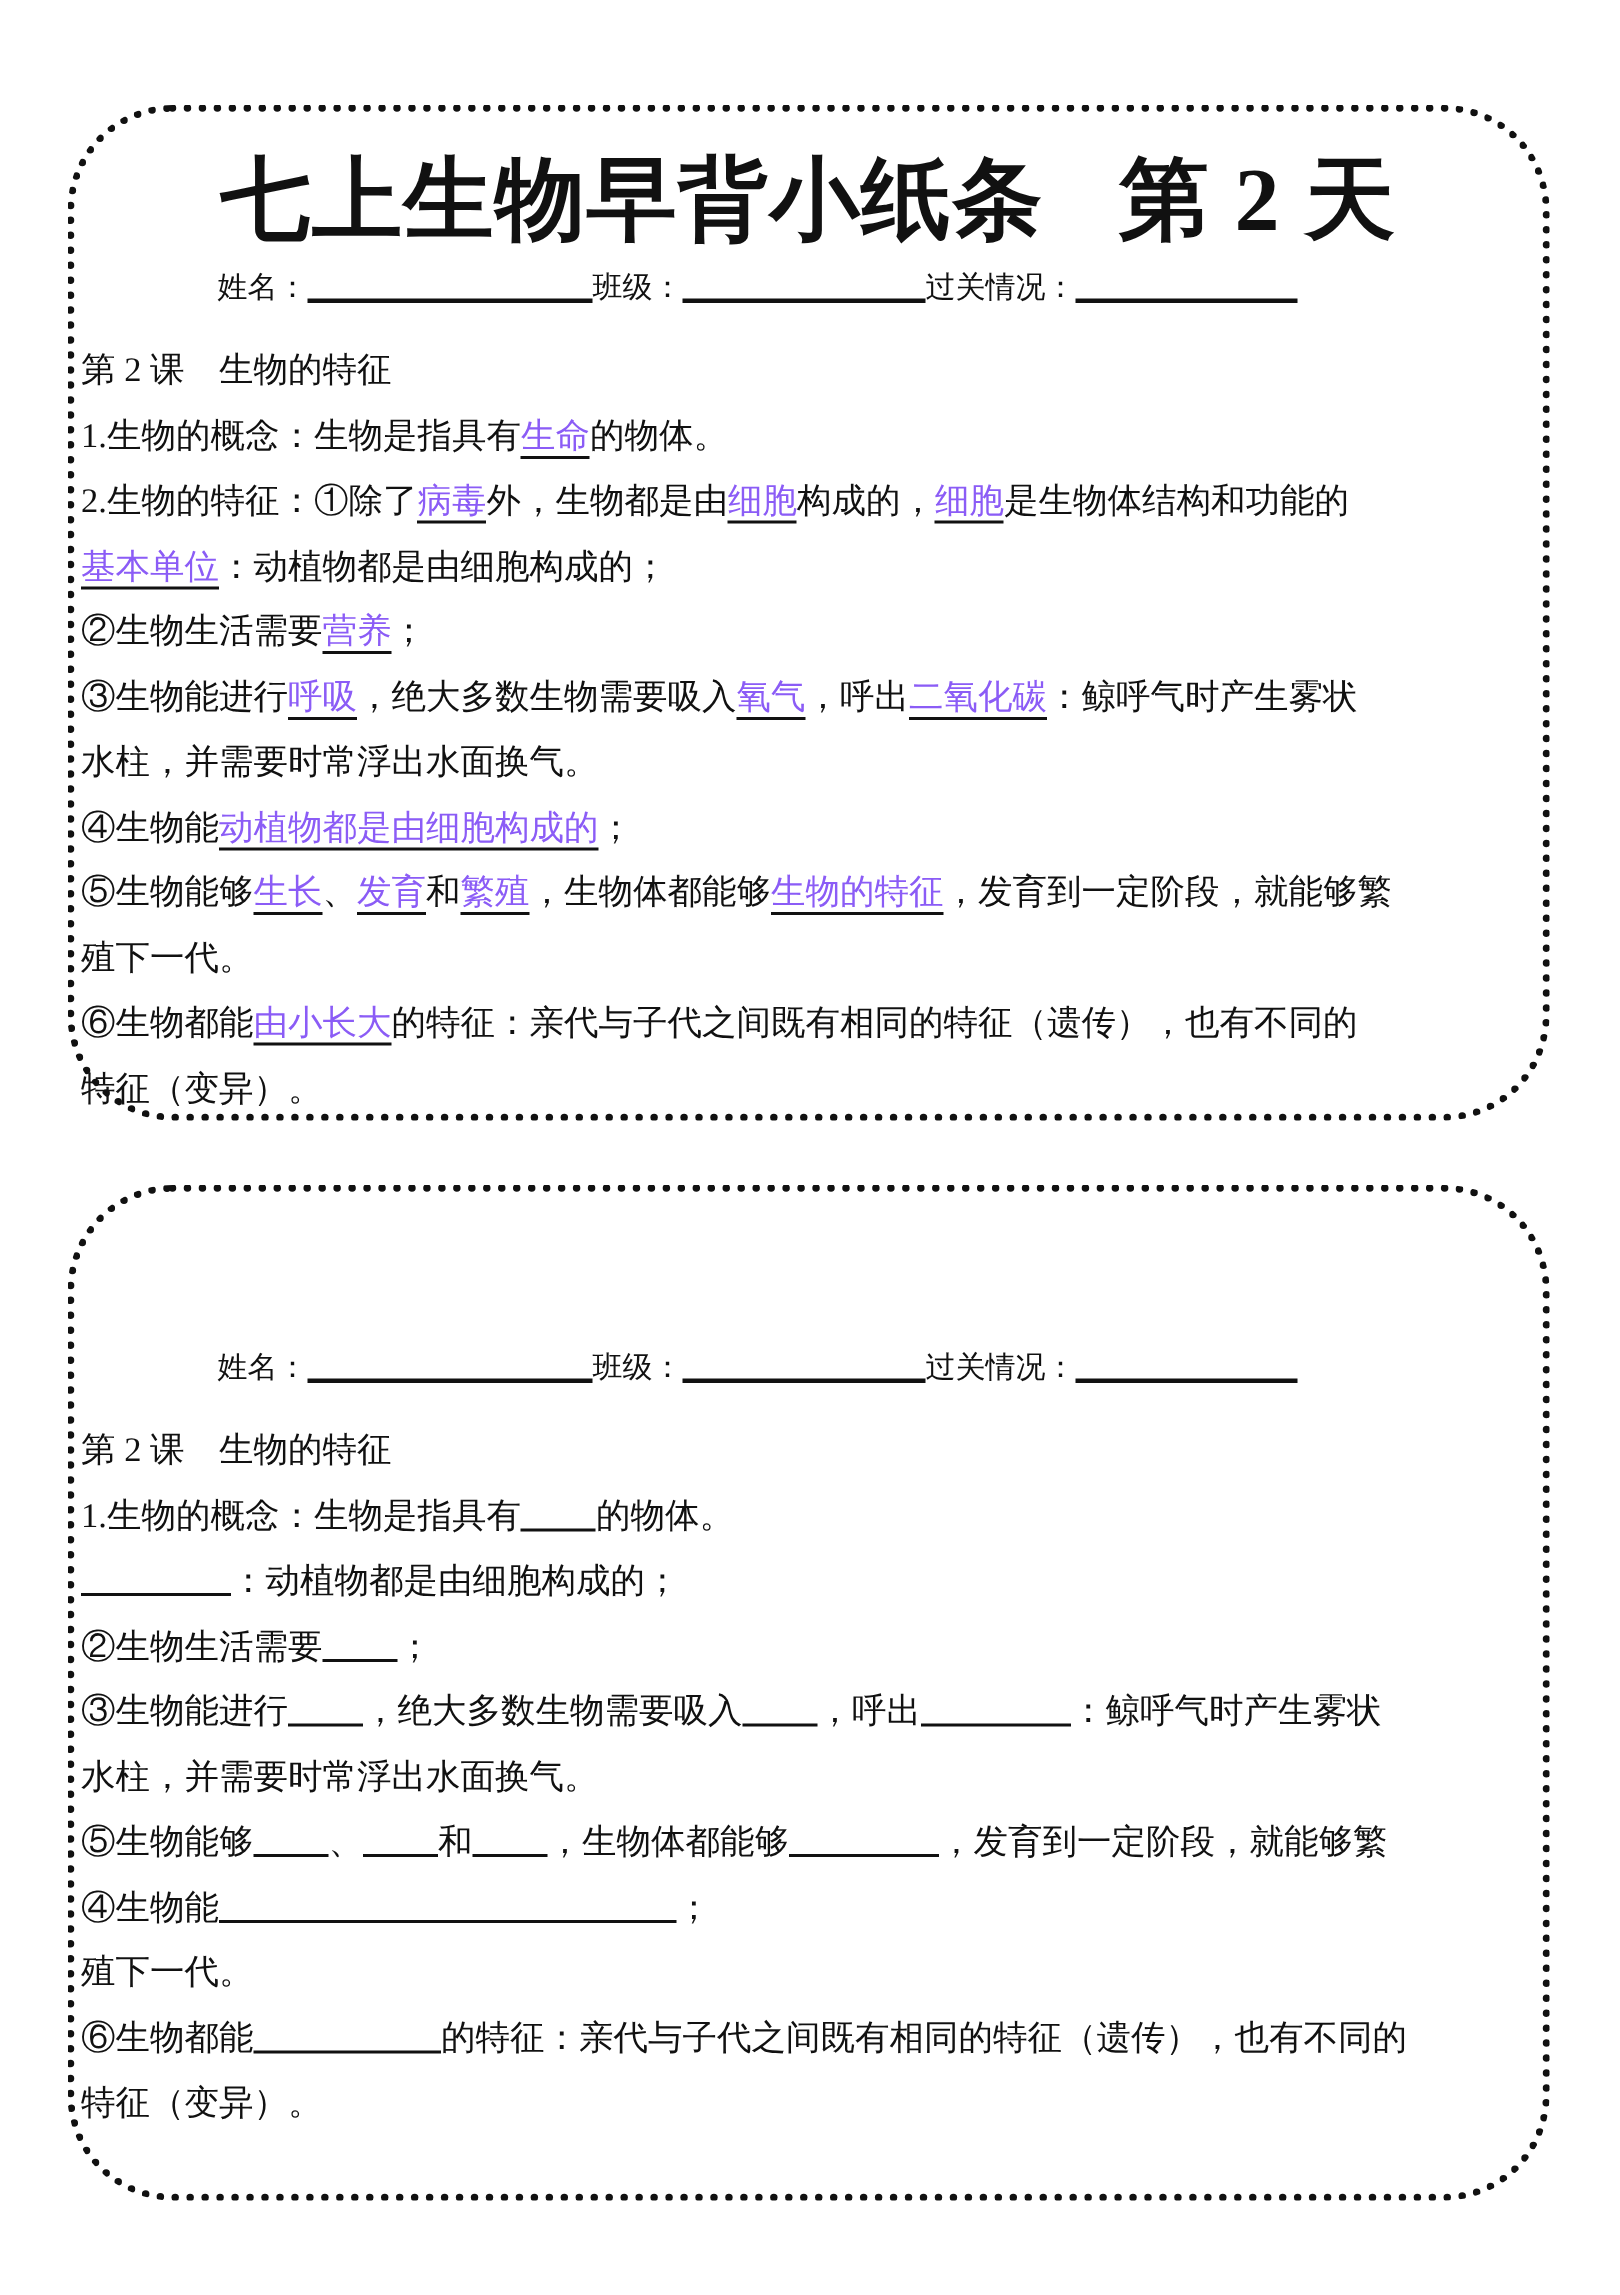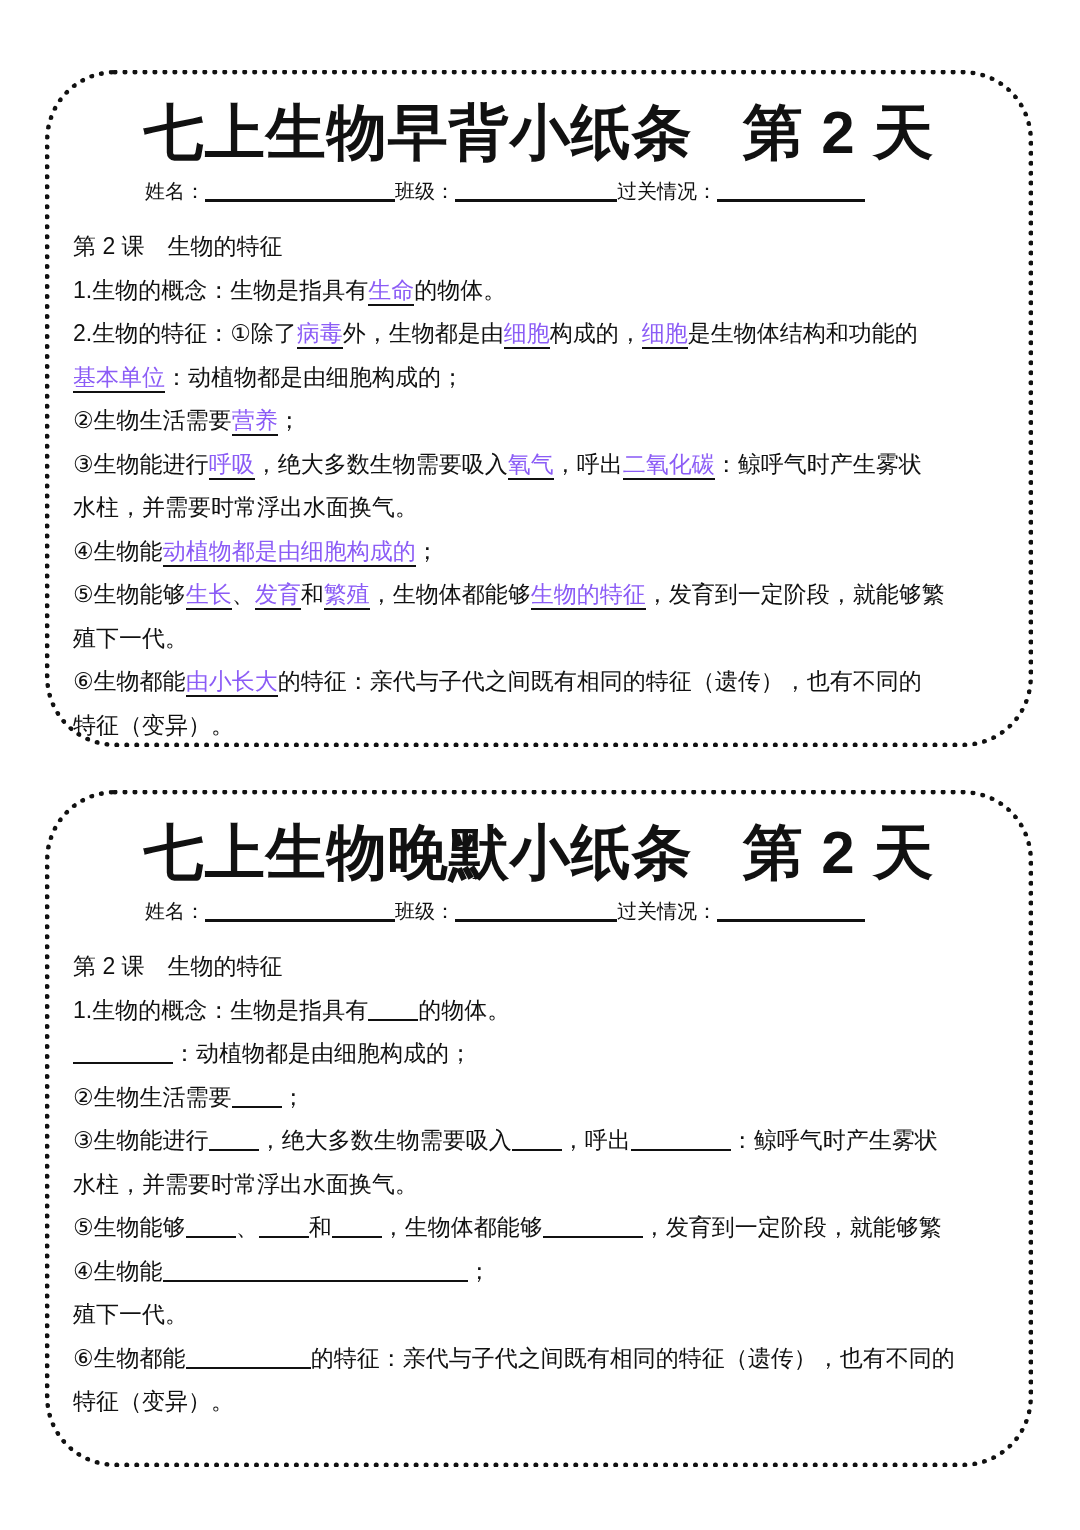--- a/index.html
+++ b/index.html
@@ -1,27 +1,27 @@
 <!DOCTYPE html>
 <html><head>
 <meta charset="utf-8">
 <style>
   html, body { margin:0; padding:0; background:#ffffff; }
   body { width:1080px; height:1530px; position:relative; overflow:hidden;
          font-family:"Liberation Sans","DejaVu Sans",sans-serif; color:#111; }
   .card { position:absolute; left:45px; width:988px; border:5px dotted #111;
-          border-radius:70px; box-sizing:border-box; }
+          border-radius:70px; box-sizing:border-box;font-family:Liberation Serif, serif; }
   .card.morning { top:70px; height:677px; }
   .card.evening { top:790px; height:677px; }
   .title { position:absolute; left:0; right:0; text-align:center;
            font-weight:bold; font-size:60px; letter-spacing:1px; top:18px; }
   .title .sp { display:inline-block; width:50px; }
   .meta { position:absolute; top:98px; left:95px; font-size:20px; white-space:nowrap; }
   .meta .blank { display:inline-block; border-bottom:3px solid #111; height:26px; vertical-align:-4px; }
-  .body { position:absolute; left:23px; right:15px; top:150px; font-size:23px; line-height:43.5px; }
+  .body { position:absolute; left:4px; right:15px; top:150px; font-size:23px; line-height:43.5px; }
   .line { white-space:nowrap; }
   .ans { color:#8b5cf6; border-bottom:2.5px solid #111; padding-bottom:1px; }
   .gap { display:inline-block; border-bottom:2.5px solid #111; height:22px; vertical-align:-3px; }
   .w2 { width:50px; } .w4 { width:100px; } .w8 { width:305px; } .w5 { width:125px; }
   .lesson { }
 </style>
 </head>
 <body>
 
 <div class="card morning">
@@ -41,23 +41,20 @@
     <div class="line">水柱，并需要时常浮出水面换气。</div>
     <div class="line"><span>④生物能</span><span class="ans">动植物都是由细胞构成的</span><span>；</span></div>
     <div class="line"><span>⑤生物能够</span><span class="ans">生长</span><span>、</span><span class="ans">发育</span><span>和</span><span class="ans">繁殖</span><span>，生物体都能够</span><span class="ans">生物的特征</span><span>，发育到一定阶段，就能够繁</span></div>
     <div class="line">殖下一代。</div>
     <div class="line"><span>⑥生物都能</span><span class="ans">由小长大</span><span>的特征：亲代与子代之间既有相同的特征（遗传），也有不同的</span></div>
     <div class="line">特征（变异）。</div>
   </div>
 </div>
 
 <div class="card evening">
-  <div class="title">
-    <span>七上生物晚默小纸条</span><span class="sp"></span><span>第 2 天</span>
-  </div>
   <div class="meta">
     <span>姓名：</span><span class="blank" style="width:190px"></span><span>班级：</span><span class="blank" style="width:162px"></span><span>过关情况：</span><span class="blank" style="width:148px"></span>
   </div>
   <div class="body">
     <div class="line lesson">第 2 课　生物的特征</div>
     <div class="line"><span>1.生物的概念：生物是指具有</span><span class="gap w2"></span><span>的物体。</span></div>
     <div class="line"><span class="gap w4"></span><span>：动植物都是由细胞构成的；</span></div>
     <div class="line"><span>②生物生活需要</span><span class="gap w2"></span><span>；</span></div>
     <div class="line"><span>③生物能进行</span><span class="gap w2"></span><span>，绝大多数生物需要吸入</span><span class="gap w2"></span><span>，呼出</span><span class="gap w4"></span><span>：鲸呼气时产生雾状</span></div>
     <div class="line">水柱，并需要时常浮出水面换气。</div>

